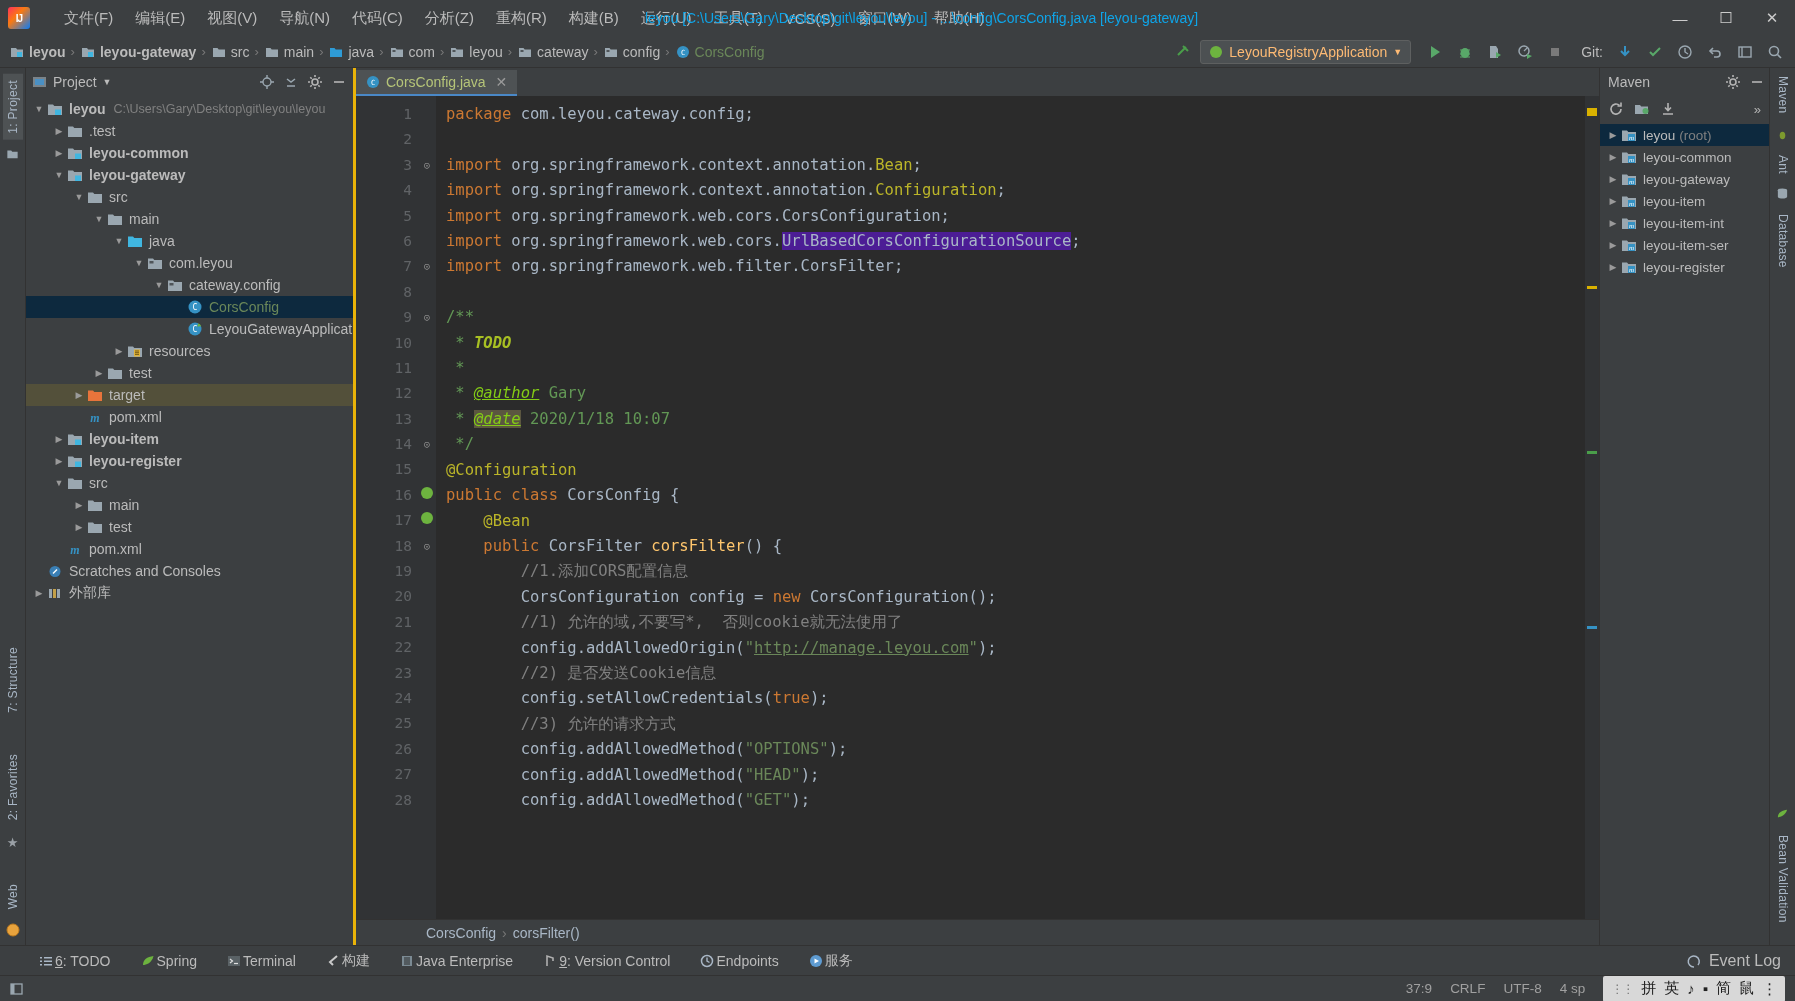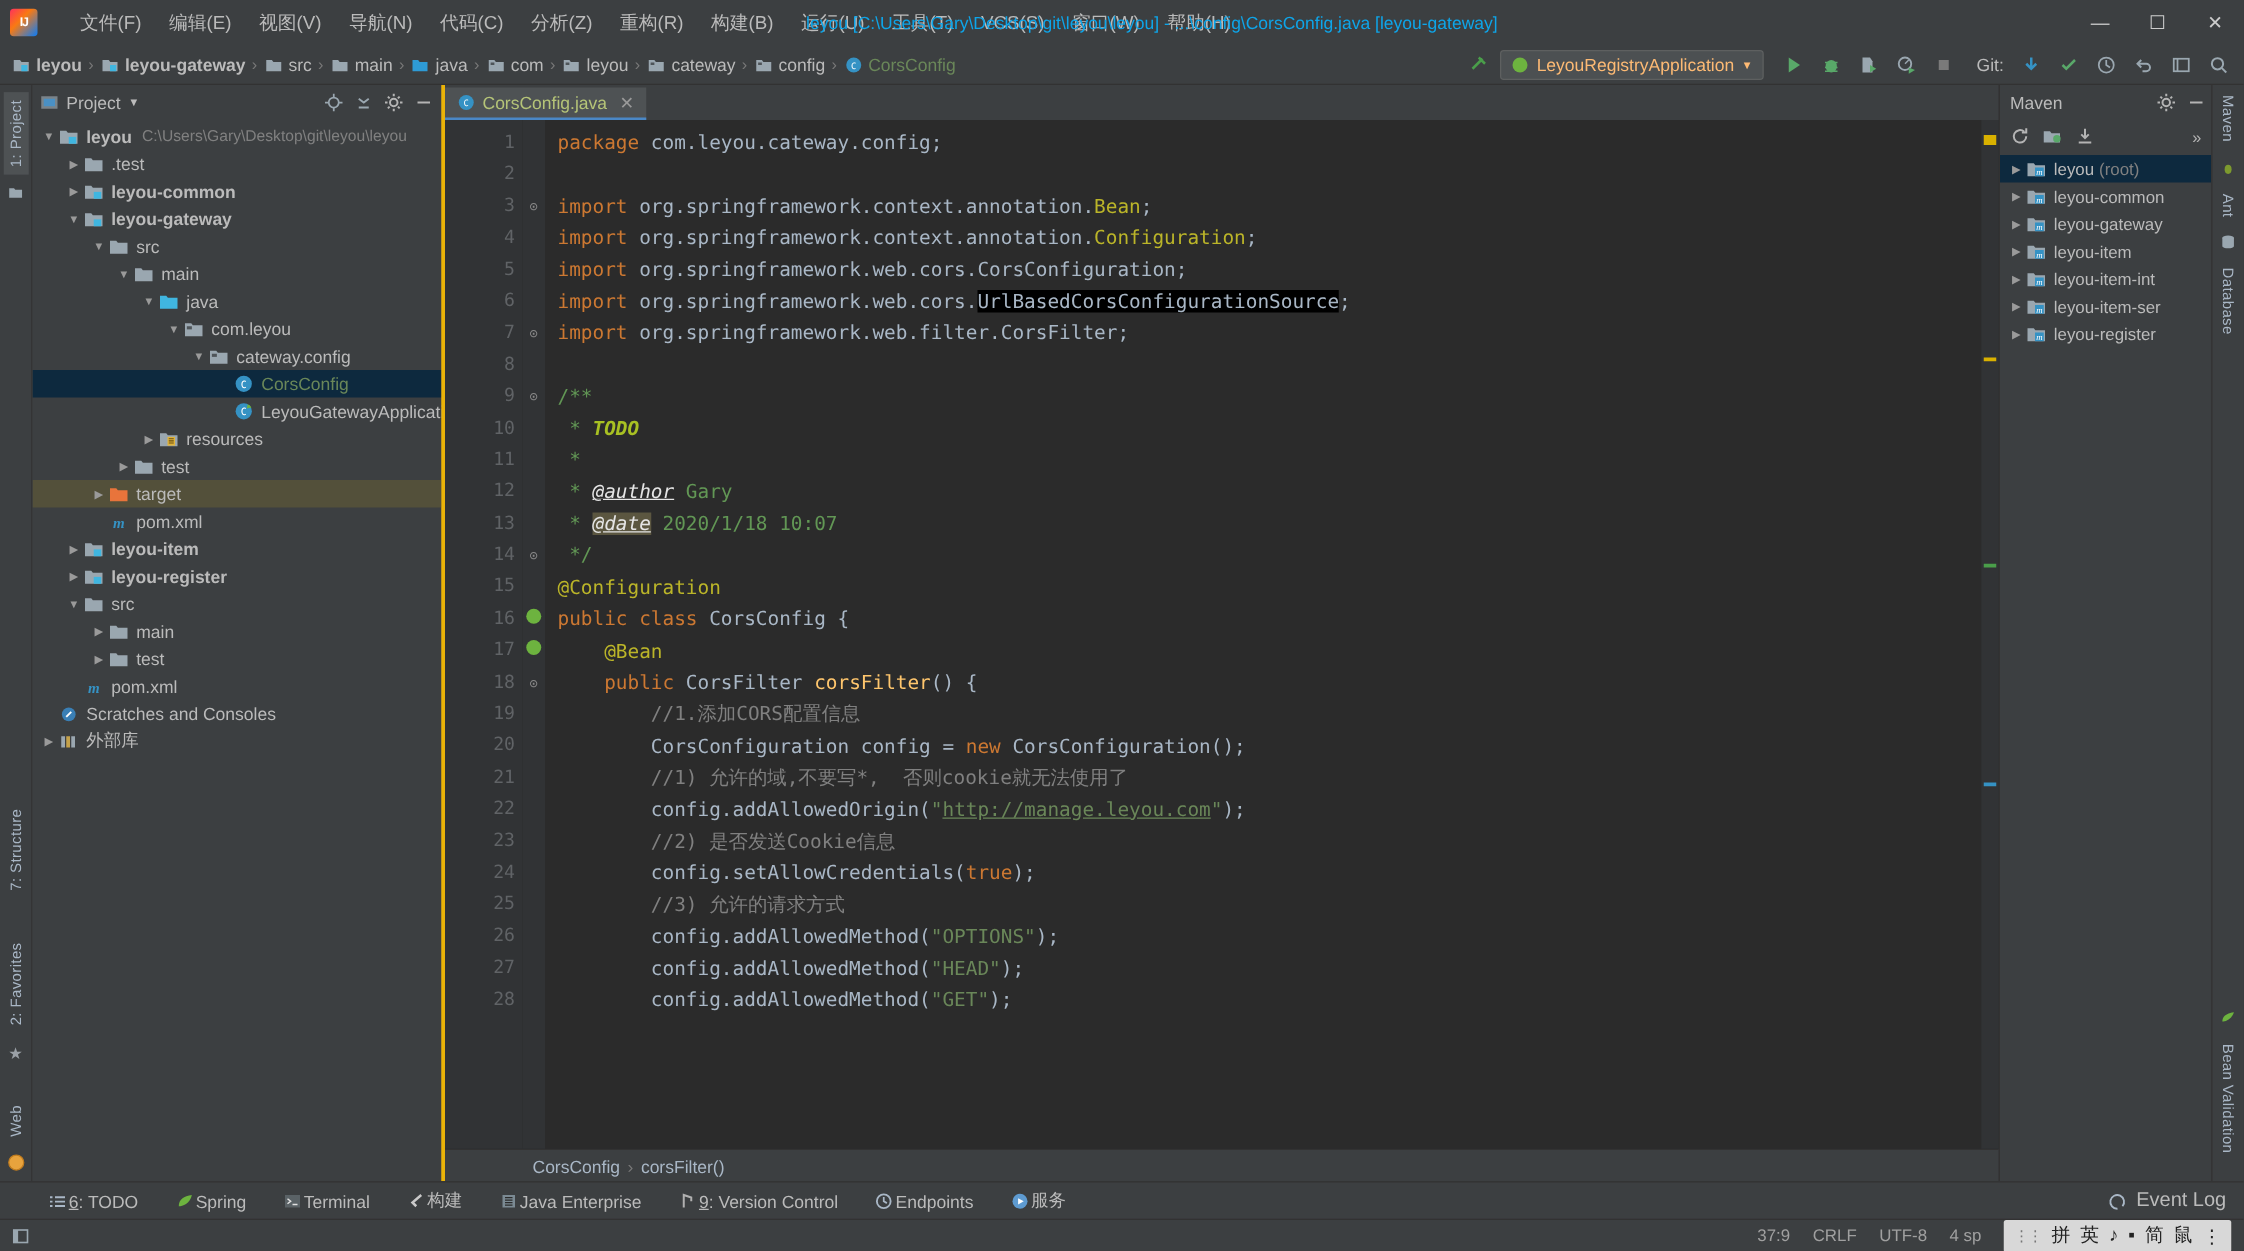--- a/index.html
+++ b/index.html
@@ -124,24 +124,24 @@
   }
   .fline { height: 25.4px; line-height: 25.4px; text-align: center; }
   .code {
     flex: 1 1 auto; padding: 6px 0 0 10px; font-family: "DejaVu Sans Mono", monospace;
     font-size: 15.5px; line-height: 25.4px; color: #a9b7c6; white-space: pre; overflow: hidden;
   }
   .kw { color: #cc7832; }
   .str { color: #6a8759; }
   .cm { color: #808080; }
   .doc { color: #629755; }
-  .doctag { color: #e5e5e5; font-style: italic; text-decoration: underline; }
+  .doctag { color: #84cc16; font-style: italic; text-decoration: underline; }
   .todo { color: #a8c023; font-style: italic; font-weight: bold;}
   .ann { color: #bbb529; }
-  .hl-ident { background: #000000; }
+  .hl-ident { background: #4c1d95; }
   .hl-date { background: #5b5640; }
   .url { color: #6a8759; text-decoration: underline; }
 
   .markerbar {
     width: 14px; flex: 0 0 14px; background: #313335; position: relative;
   }
   .marker { position: absolute; left: 2px; width: 10px; height: 3px; }
 
   .breadcrumbs {
     height: 26px; flex: 0 0 26px; background: #3c3f41; display: flex; align-items: center;

